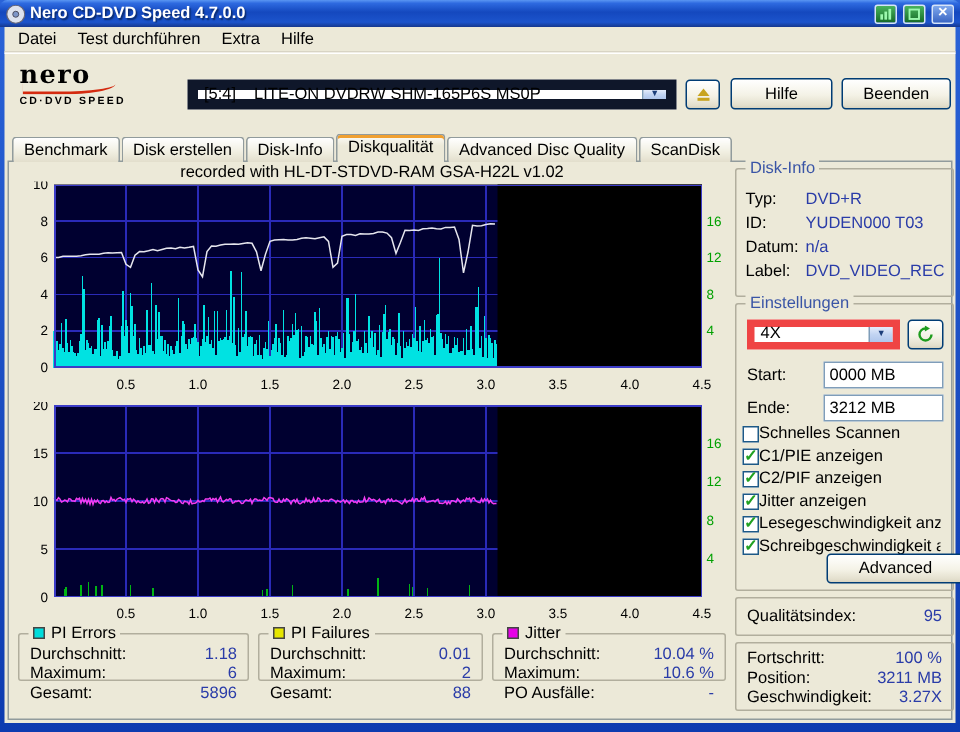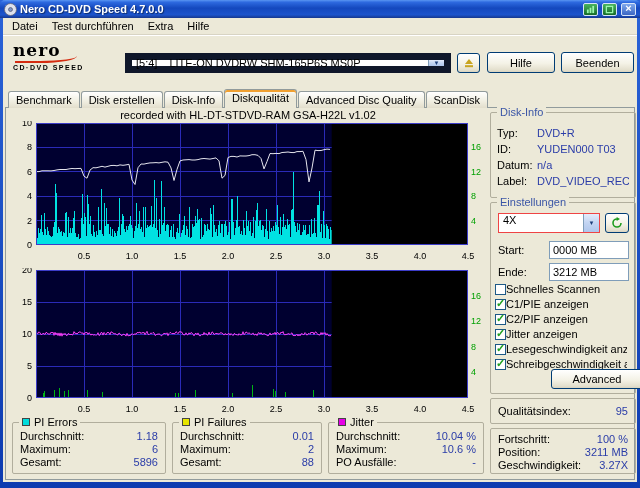--- a/index.html
+++ b/index.html
@@ -42,32 +42,32 @@
   .content{flex:1;border:1px solid #919B9C;margin:0 2px 2px;position:relative;background:#ECE9D8;z-index:1;}
   .chart-title{position:absolute;left:0;top:1px;width:484px;text-align:center;white-space:nowrap;}
   .chartsvg{position:absolute;left:4px;}
   #chart1{top:13px;}
   #chart2{top:160px;}
   .group{position:absolute;border:1px solid #B1AE9D;border-radius:2px;}
   .gtitle{position:absolute;top:-7px;left:6px;background:#ECE9D8;padding:0 3px;color:#3A55A6;white-space:nowrap;}
   .ptitle{position:absolute;top:-7px;left:6px;background:#ECE9D8;padding:0 3px;display:flex;align-items:center;gap:4px;}
   .sq{width:8px;height:8px;border:1px solid #444;flex:0 0 auto;}
   .srow{display:flex;justify-content:space-between;padding:0 7px;line-height:13px;}
-  .panel{top:314px;height:52px;padding-top:7px;}
+  .panel{top:314px;height:32px;padding-top:7px;}
   .sval{color:#2A3CA8;}
   .sidebar{position:absolute;left:484px;top:4px;width:146px;height:368px;}
   .irow{display:flex;padding:0 6px;line-height:16px;}
   .ilabel{width:40px;flex:0 0 auto;}
   .ival{color:#2A3CA8;white-space:nowrap;overflow:hidden;flex:1;}
   .g-diskinfo{left:0;top:0;width:146px;height:86px;padding-top:12px;}
   .g-settings{left:0;top:90px;width:146px;height:192px;}
   .g-quality{left:0;top:286px;width:146px;height:26px;}
   .g-progress{left:0;top:316px;width:146px;height:46px;padding-top:4px;}
-  .speedcombo{position:absolute;left:7px;top:10px;width:102px;height:20px;background:#fff;border:1px solid #ef4444;
-    display:flex;align-items:flex-start;padding-left:4px;cursor:default;}
+  .speedcombo{position:absolute;left:7px;top:10px;width:102px;height:20px;background:#fff;border:5px solid #ef4444;
+    display:flex;align-items:flex-end;padding-left:4px;cursor:default;}
   .btn-refresh{position:absolute;left:114px;top:10px;width:24px;height:20px;}
   .flabel{position:absolute;left:7px;}
   .xpinput{position:absolute;left:58px;width:80px;height:18px;border:1px solid #7F9DB9;background:#fff;
     font:11px "Liberation Sans",sans-serif;padding:1px 3px;}
   .cbrow{position:absolute;left:4px;width:132px;display:flex;align-items:flex-end;gap:0;cursor:default;}
   .cb{width:11px;height:11px;background:#fff;border:1px solid #1D5987;position:relative;flex:0 0 auto;}
   .cb.checked::after{content:"✓";position:absolute;left:0;top:-3px;font-size:11px;font-weight:bold;color:#21A121;}
   .cblabel{white-space:nowrap;overflow:hidden;}
   .btn-advanced{position:absolute;left:60px;top:166px;width:92px;height:20px;}
   .qrow{display:flex;justify-content:space-between;padding:0 7px;line-height:24px;}

